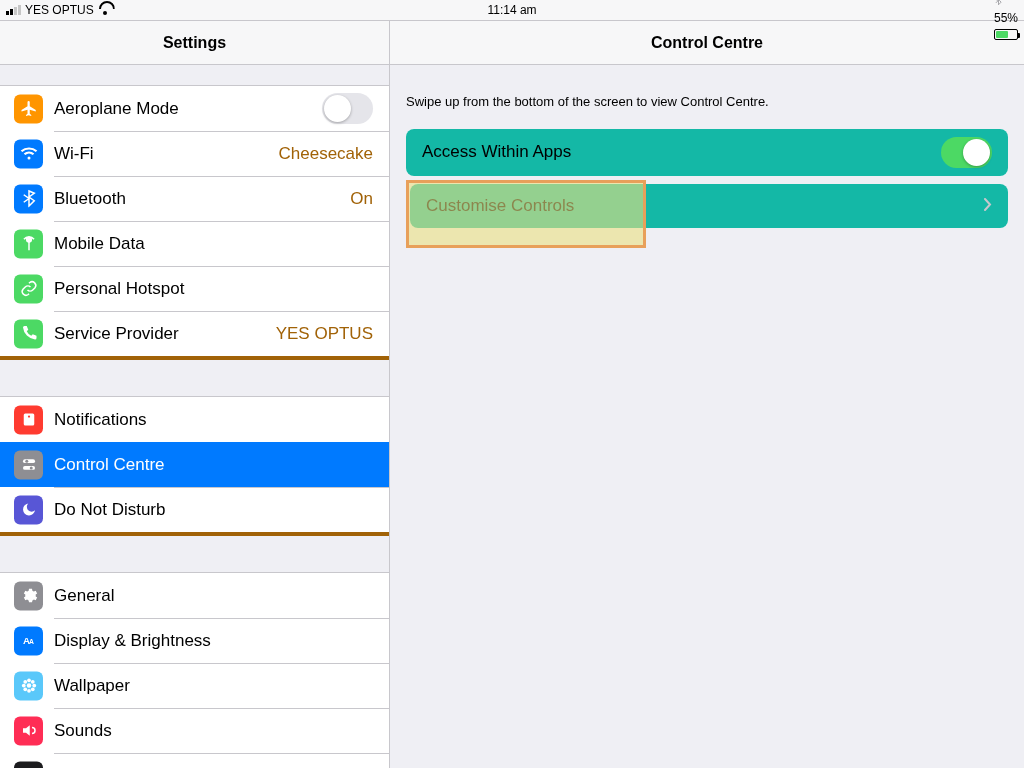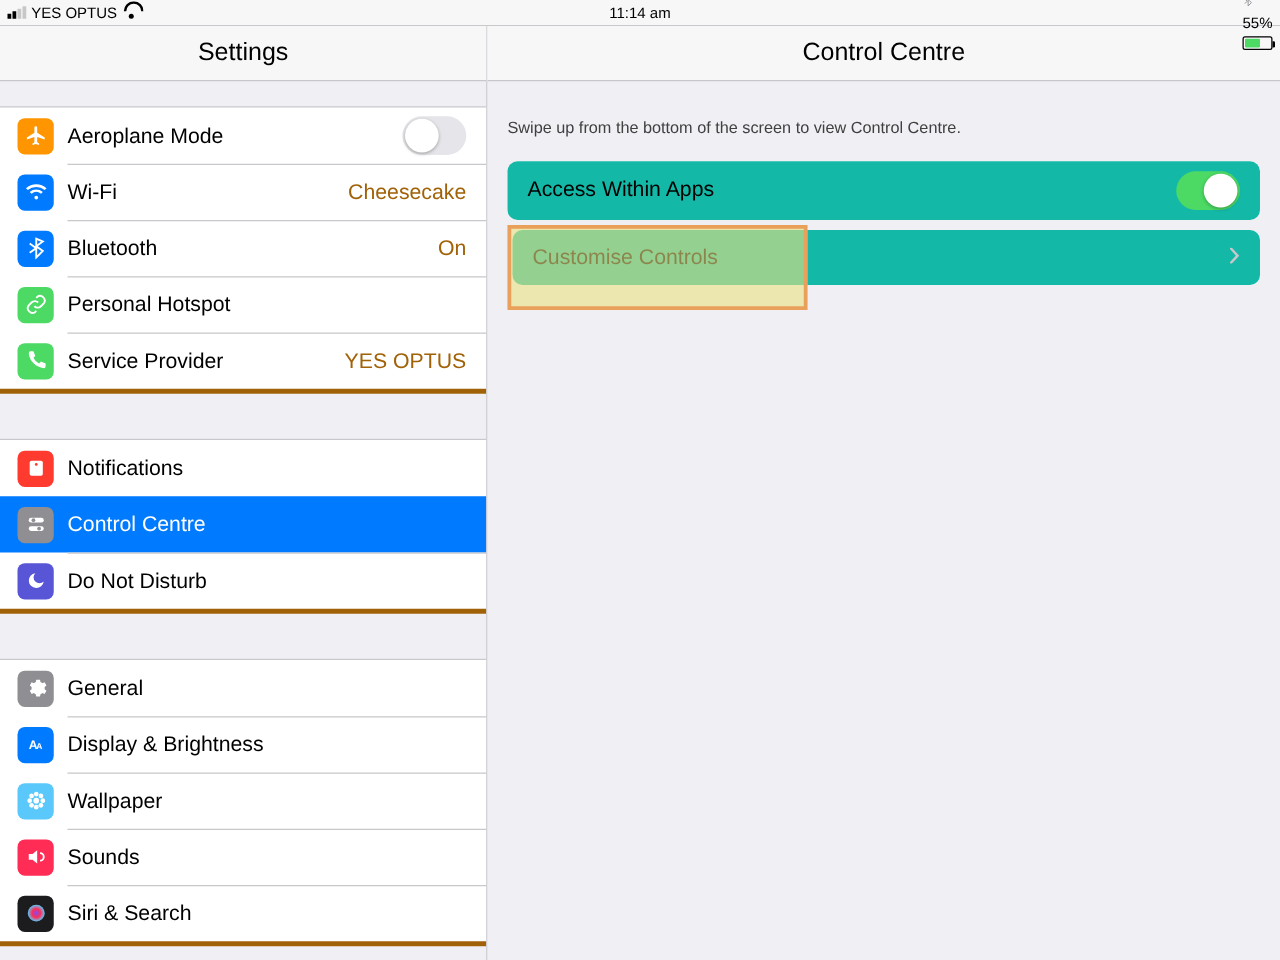--- a/index.html
+++ b/index.html
@@ -20,40 +20,40 @@
   .wifi-icon::before { content:""; position:absolute; bottom:0; left:5px; width:4px;height:4px;background:#000;border-radius:50%;}
   .wifi-icon::after { content:""; position:absolute; bottom:-2px; left:1px; width:12px;height:12px;border:2px solid #000;border-radius:50%;clip-path: polygon(0 0, 100% 0, 100% 50%, 0 50%);}
   .loc-icon svg, .bt-icon svg { display:block; }
   .battery { width: 24px; height: 11px; border:1px solid #000; border-radius:2px; position:relative; }
   .battery::after { content:""; position:absolute; right:-3px; top:3px; width:2px; height:5px; background:#000; border-radius:0 1px 1px 0;}
   .battery-fill { position:absolute; left:1px; top:1px; bottom:1px; width:55%; background:#4cd964; border-radius:1px;}
   
   .split { flex:1; display:flex; border-top:1px solid #c8c7cc;}
   .sidebar { width: 390px; background:#efeff4; border-right:1px solid #c8c7cc; display:flex; flex-direction:column; }
   .detail { flex:1; background:#efeff4; display:flex; flex-direction:column; }
-  .navbar { height:44px; display:flex; align-items:center; justify-content:center; background:#f7f7f8; border-bottom:1px solid #c8c7cc; font-size:20px; font-weight:400; }
+  .navbar { height:44px; display:flex; align-items:center; justify-content:center; background:#f7f7f8; border-bottom:1px solid #c8c7cc; font-size:16px; font-weight:700; }
   
   .group { background:#fff; border-top:1px solid #c8c7cc; border-bottom:4px solid #a16207; }
   .spacer { height:20px; }
   .row { display:flex; align-items:center; height:45px; padding-left:54px; padding-right:16px; position:relative; font-size:17px; }
   .row + .row::before { content:""; position:absolute; top:0; left:54px; right:0; height:1px; background:#c8c7cc; }
   .row .icon { position:absolute; left:14px; top:50%; transform:translateY(-50%); width:29px; height:29px; border-radius:6px; display:flex; align-items:center; justify-content:center; color:#fff; font-size:16px; }
   .row .label { flex:0 1 auto; }
   .row .value { margin-left:auto; color:#a16207; font-size:17px; }
   .row.selected { background:#007aff; color:#fff; }
   .row.selected::before { background:transparent; }
   
   .switch { width:51px; height:31px; border-radius:16px; background:#e5e5ea; position:relative; margin-left:auto; }
   .switch.on { background:#4cd964; }
   .switch .knob { position:absolute; top:2px; width:27px; height:27px; border-radius:50%; background:#fff; box-shadow:0 1px 3px rgba(0,0,0,0.3); }
   .switch .knob { left:2px; }
   .switch.on .knob { left:22px; }
   
   .detail .drow { display:flex; align-items:center; min-height:44px; padding:8px 16px; background:#14b8a6; font-size:17px; }
-  .caption { padding:8px 16px; font-size:13px; color:#404040; line-height:1.35; }
+  .caption { padding:8px 16px; font-size:13px; color:#000000; line-height:1.35; }
   .chev { margin-left:auto; color:#c7c7cc; }
   
   .highlight-wrap { position:relative; }
   .highlight-box { position:absolute; left:-4px; top:-4px; width:240px; height:68px; border:3px solid #e8a05a; background:rgba(234,224,128,0.6); pointer-events:none; }
   
   .bg-orange{background:#ff9500;} .bg-blue{background:#007aff;} .bg-green{background:#4cd964;}
   .bg-red{background:#ff3b30;} .bg-gray{background:#8e8e93;} .bg-purple{background:#5856d6;}
   .bg-teal{background:#5ac8fa;} .bg-pink{background:#ff2d55;} .bg-dark{background:#1c1c1e;}
   .icon svg { width:18px; height:18px; }
 </style>
@@ -123,20 +123,28 @@
               <div class="icon bg-blue">
                 <svg viewBox="0 0 24 24" fill="none" stroke="#fff" stroke-width="2">
                   <path d="M12 2v20l7-7-7-5 7-5-7-3zM5 7l7 5-7 5"></path>
                 </svg>
               </div>
               <span class="label">Bluetooth</span>
               <span class="value">On</span>
             </div>
             <div class="row">
               <div class="icon bg-green">
+                <svg viewBox="0 0 24 24" fill="#fff">
+                  <path d="M12 3a4 4 0 0 0-1 7.9V21h2V10.9A4 4 0 0 0 12 3zm-6 4a8 8 0 0 1 12 0l1.5-1.5a10 10 0 0 0-15 0L6 7z"></path>
+                </svg>
+              </div>
+              <span class="label">Mobile Data</span>
+            </div>
+            <div class="row">
+              <div class="icon bg-green">
                 <svg viewBox="0 0 24 24" fill="none" stroke="#fff" stroke-width="2">
                   <path d="M10 14a5 5 0 0 0 7 0l3-3a5 5 0 0 0-7-7l-1 1M14 10a5 5 0 0 0-7 0l-3 3a5 5 0 0 0 7 7l1-1"></path>
                 </svg>
               </div>
               <span class="label">Personal Hotspot</span>
             </div>
             <div class="row">
               <div class="icon bg-green">
                 <svg viewBox="0 0 24 24" fill="#fff">
                   <path d="M6 2h3l2 5-2 2a12 12 0 0 0 6 6l2-2 5 2v3a2 2 0 0 1-2 2A18 18 0 0 1 4 4a2 2 0 0 1 2-2z"></path>

